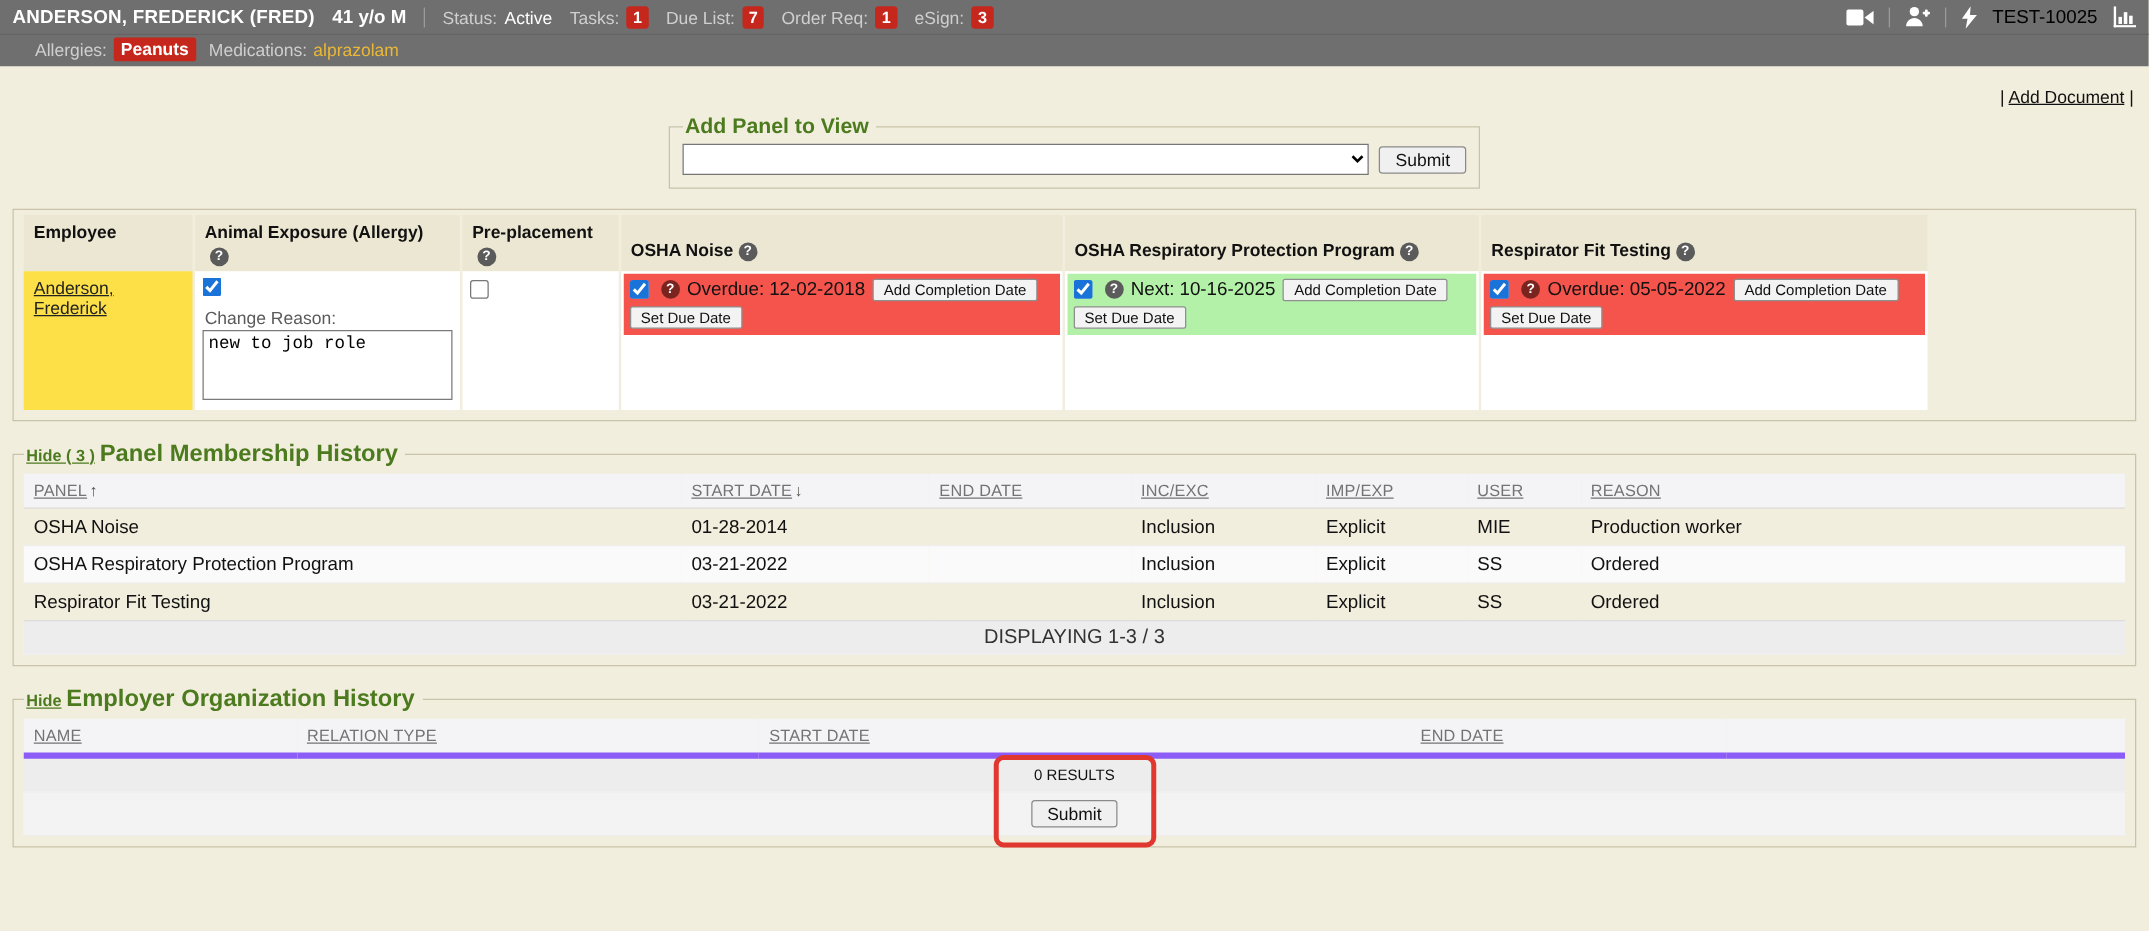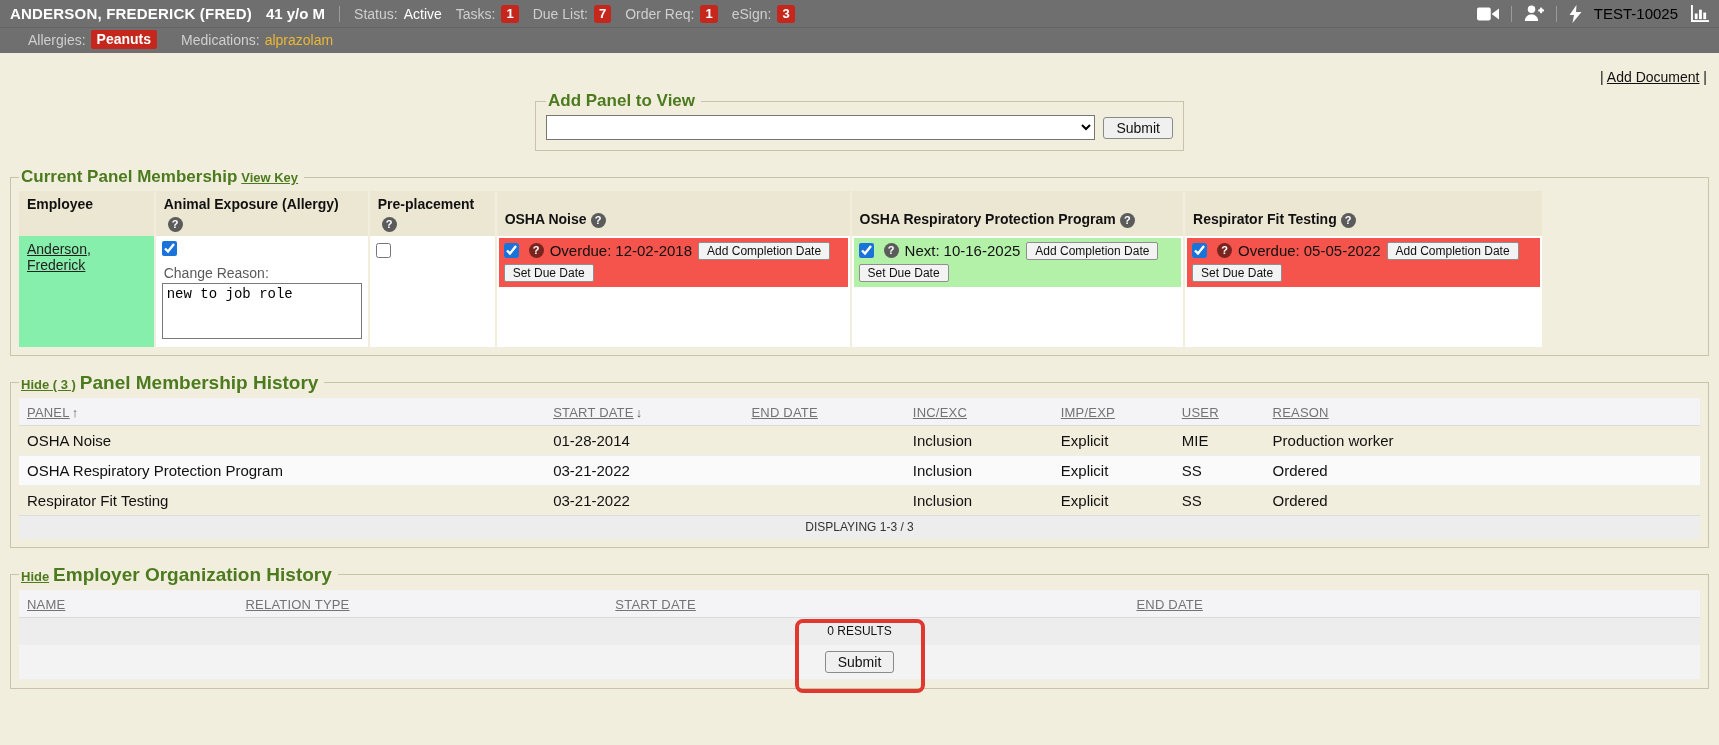--- a/index.html
+++ b/index.html
@@ -27,21 +27,21 @@
   .counter { display:flex; align-items:center; gap:6px; }
   .badge {
     background:#c5271c; color:#fff; font-weight:bold; font-size:13px;
     border-radius:3px; padding:0 5px; line-height:18px; min-width:10px; text-align:center;
   }
   .bar1 .right { margin-left:auto; display:flex; align-items:center; gap:12px; }
   .icon-btn { display:inline-flex; align-items:center; justify-content:center; }
   .icon-btn svg { display:block; }
   .workstation { font-size:15px; color:#000000; }
   .bar2 { height:24px; gap:22px; }
-  .bar3 { height:25px; gap:24px; padding-bottom:2px;padding-left:28px; }
+  .bar3 { height:25px; gap:10px; padding-bottom:2px;padding-left:28px; }
   .pair { display:flex; align-items:center; gap:5px; }
   .allergy-badge {
     background:#c5271c; color:#fff; font-weight:bold; font-size:14px;
     border-radius:2px; padding:0 6px; line-height:19px;text-align:center;
   }
   .med-val { color:#eab836; }
 
   
   .page { padding:0 10px 20px; }
   .add-doc-row { text-align:right; padding:16px 2px 4px; font-size:14px; color:#111; }
@@ -76,21 +76,21 @@
   .cpm-table th {
     background:#ece7d2; text-align:left; vertical-align:top;
     font-size:14px; font-weight:bold; color:#111; padding:5px 8px 4px;
     border-left:2px solid #f2eedd;
   }
   .cpm-table th:first-child { border-left:none; }
   .cpm-table td {
     background:#fff; vertical-align:top; padding:2px;
     border-left:2px solid #f2eedd; height:104px;
   }
-  .cpm-table td.emp-cell { background:#86efac; padding:5px 8px; border-left:none; }
+  .cpm-table td.emp-cell { background:#fde047; padding:5px 8px; border-left:none; }
   .emp-link { color:#222; text-decoration:underline; font-size:14px; }
   .help {
     display:inline-flex; width:15px; height:15px; border-radius:50%;
     background:#5b5b5b; color:#fff; font-size:11px; font-weight:bold;
     align-items:center; justify-content:center; vertical-align:middle;
     line-height:1; margin-left:4px;
   }
   .help.dark { background:#7a2420; }
   .help-row { margin-top:3px; }
   input[type="checkbox"] { width:15px; height:15px; margin:0; accent-color:#1a73d9; }
@@ -114,30 +114,30 @@
     padding:5px 8px; border-bottom:1px solid #dcdcdc;
   }
   .hx-table thead a {
     color:#737373; text-decoration:underline; font-size:13px; letter-spacing:.2px;
   }
   .sort-arrow { color:#55554e; font-weight:bold; font-size:13px; text-decoration:none; display:inline-block; margin-left:2px; }
   .hx-table tbody td { padding:6px 8px; color:#111; }
   .hx-table tbody tr:nth-child(even) { background:#fafafa; }
   .hx-table tbody tr { border-bottom:1px solid #eeeeee; }
   .hx-table .footer-row td {
-    background:#ededed; text-align:center; font-size:12px; color:#333;
+    background:#ededed; text-align:center; font-size:16px; color:#333;
     padding:4px; border-top:1px solid #dddddd;
   }
   .center { text-align:center; }
 
   
   .employer { position:relative; }
   .emp-results-row td {
     background:#ededed; text-align:center; font-size:12px; color:#333;
-    padding:3px; border-top:1px solid #8b5cf6;
+    padding:3px; border-top:5px solid #8b5cf6;
   }
   .emp-submit-row td {
     background:#f3f3f3; text-align:center; padding:6px 0 9px;
   }
   .annotate {
     position:absolute; left:50%; transform:translateX(-50%);
     top:33px; width:130px; height:74px;
     border:4px solid #e0382e; border-radius:8px;
     pointer-events:none; z-index:5;
   }
@@ -230,24 +230,20 @@
 
   <fieldset class="add-panel">
     <legend>Add Panel to View</legend>
     <div class="row">
       <select class="panel-select"></select>
       <button class="std">Submit</button>
     </div>
   </fieldset>
 
   <fieldset class="section">
-    <legend>
-      <span class="sec-title">Current Panel Membership</span>
-      <a class="green-link">View Key</a>
-    </legend>
     <table class="cpm-table">
       <colgroup>
         <col style="width:9%">
           <col style="width:13.6%">
           <col style="width:8.4%">
         <col style="width:23.4%">
           <col style="width:22%">
           <col style="width:23.6%">
       </colgroup>
       <thead>

